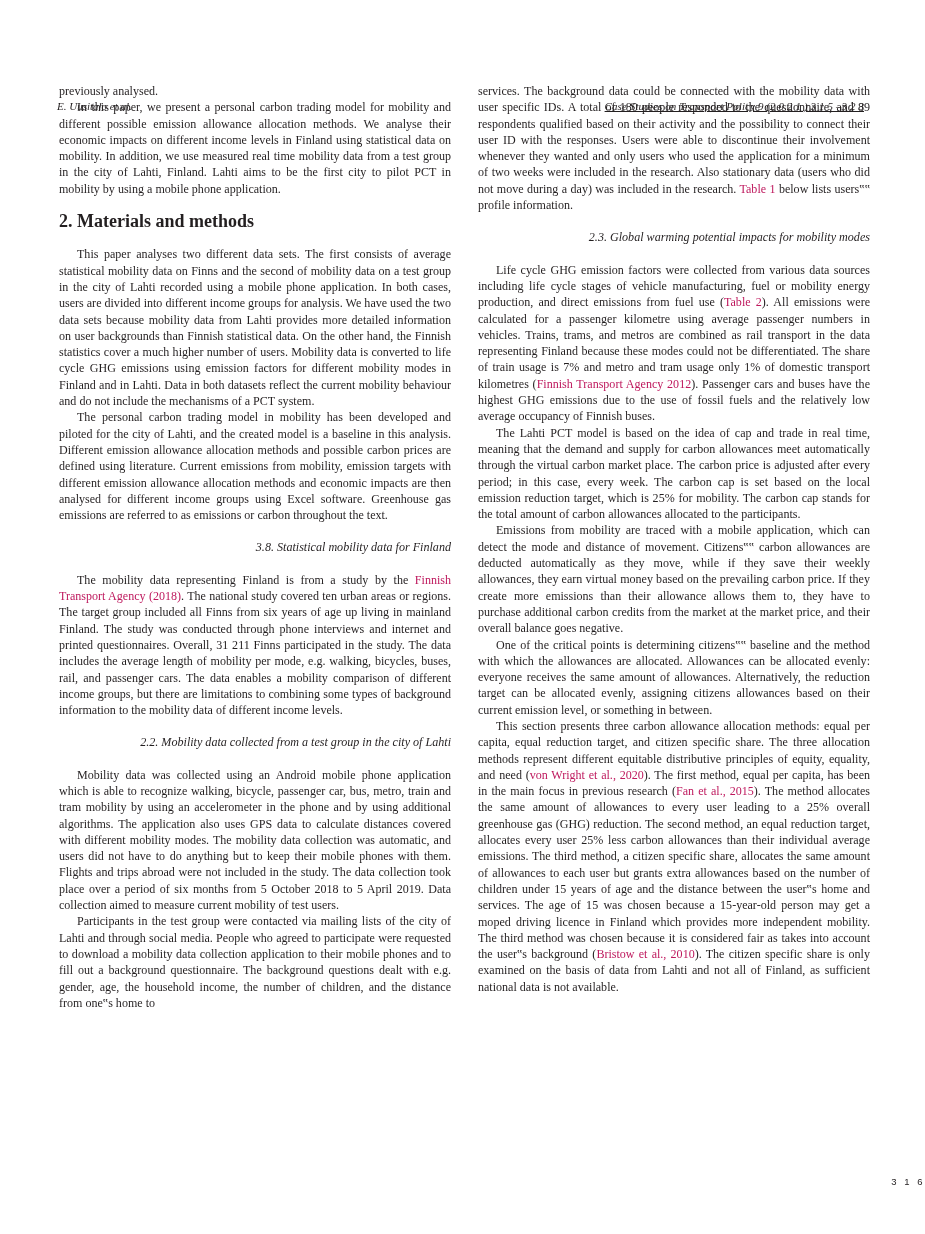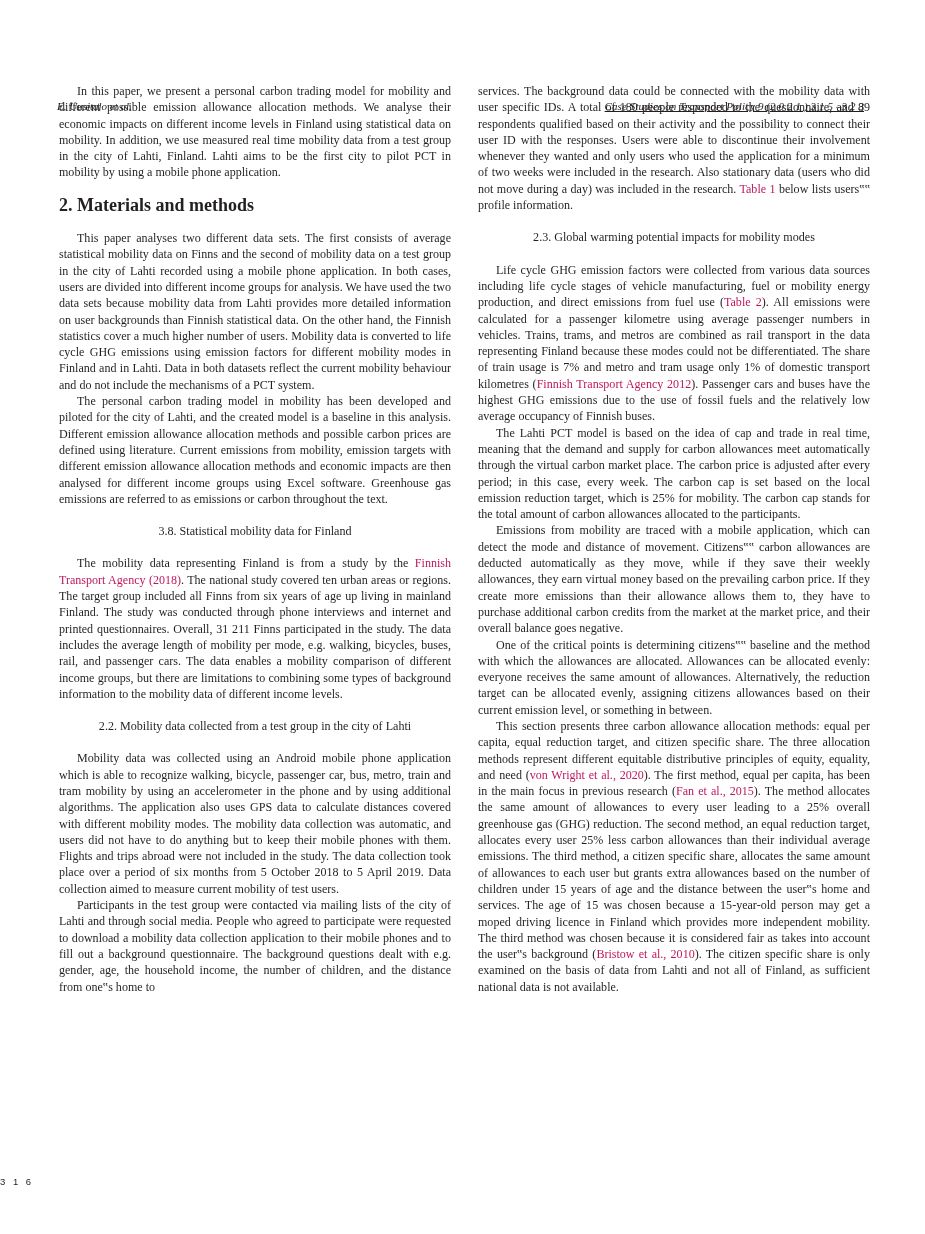--- a/index.html
+++ b/index.html
@@ -9,34 +9,35 @@
          font-family: "Liberation Serif", serif; font-style: italic; font-size: 11px; color: #231f20; margin-top: 44px; }
   .running-head .left { position: absolute; left: 0; top: 0; }
   .running-head .right { position: absolute; right: 4px; top: 0; letter-spacing: 0.1px; text-decoration: underline; }
   .col { position: absolute; top: 83px; width: 392px;
          font-family: "Liberation Serif", serif; font-size: 12.05px; line-height: 16.3px; text-align: justify; }
   .col-left { left: 59px; }
   .col-right { left: 478px; }
   p { margin: 0; text-indent: 0; hyphens: manual; }
   p.indent { text-indent: 18px; }
   .sec-head { font-weight: bold; margin: 16px 0 17px 0; font-size: 18px; }
-  .subsec-head { margin: 16px 0 16px 0; font-size: 12.1px; text-align: center; }
+  .subsec-head { font-style: italic; margin: 16px 0 16px 0; font-size: 12.1px; text-align: right; }
   .link { color: #be185d; }
-  .page-number { position: absolute; top: 1176px; left: 0; width: 925px; text-align: left;
+  .page-number { position: absolute; top: 1176px; left: 0; width: 925px; text-align: right;
          font-family: "Liberation Sans", sans-serif; font-size: 9.5px; letter-spacing: 2.5px; color: #231f20; }
 </style>
 </head>
 <body>
 
 <div class="running-head">
   <span class="left">E. Uusitalo et al.</span>
   <span class="right">Case Studies on Transport Policy 9  (2 0 2 1 ) 3 1 5 –3 2 3</span>
 </div>
 
 <div class="col col-left">
+  <p>previously analysed.</p>
   <p class="indent">In this paper, we present a personal carbon trading model for mobility and different possible emission allowance allocation methods. We analyse their economic impacts on different income levels in Finland using statistical data on mobility. In addition, we use measured real time mobility data from a test group in the city of Lahti, Finland. Lahti aims to be the first city to pilot PCT in mobility by using a mobile phone application.</p>
 
   <div class="sec-head">2.  Materials and methods</div>
   <p class="indent">This paper analyses two different data sets. The first consists of average statistical mobility data on Finns and the second of mobility data on a test group in the city of Lahti recorded using a mobile phone application. In both cases, users are divided into different income groups for analysis. We have used the two data sets because mobility data from Lahti provides more detailed information on user backgrounds than Finnish statistical data. On the other hand, the Finnish statistics cover a much higher number of users. Mobility data is converted to life cycle GHG emissions using emission factors for different mobility modes in Finland and in Lahti. Data in both datasets reflect the current mobility behaviour and do not include the mechanisms of a PCT system.</p>
   <p class="indent">The personal carbon trading model in mobility has been developed and piloted for the city of Lahti, and the created model is a baseline in this analysis. Different emission allowance allocation methods and possible carbon prices are defined using literature. Current emissions from mobility, emission targets with different emission allowance allo­cation methods and economic impacts are then analysed for different income groups using Excel software. Greenhouse gas emissions are referred to as emissions or carbon throughout the text.</p>
 
   <div class="subsec-head">3.8.  Statistical mobility data for Finland</div>
   <p class="indent"><span>The mobility data representing Finland is from a study by the </span><span class="link">Finnish Transport Agency (2018)</span><span>. The national study covered ten urban areas or regions. The target group included all Finns from six years of age up living in mainland Finland. The study was conducted through phone interviews and internet and printed questionnaires. Overall, 31 211 Finns participated in the study. The data includes the average length of mobility per mode, e.g. walking, bicycles, buses, rail, and passenger cars. The data enables a mobility comparison of different income groups, but there are limitations to combining some types of background in­formation to the mobility data of different income levels.</span></p>
 
   <div class="subsec-head">2.2.  Mobility data collected from a test group in the city of Lahti</div>

